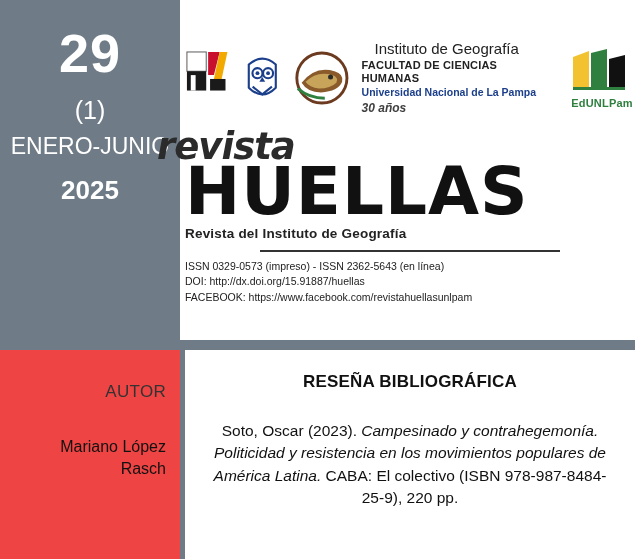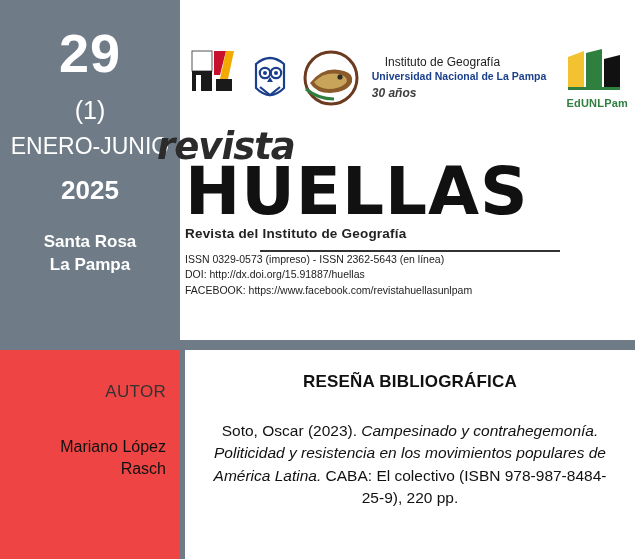--- a/index.html
+++ b/index.html
@@ -112,21 +112,21 @@
     width: 62px;
     height: 58px;
     position: relative;
   }
   .fac-text {
     display: flex;
     flex-direction: column;
     justify-content: center;
     line-height: 1.25;
   }
-  .fac-line1 { font-size: 12px; color: #222; padding-left: 13px; }
+  .fac-line1 { font-size: 15px; color: #222; padding-left: 13px; }
   .fac-line2 { font-size: 11px; color: #222; font-weight: bold; letter-spacing: .2px;}
   .fac-line3 { font-size: 10.5px; color: #1b3f8b; font-weight: bold; }
   .fac-line4 { font-size: 12px; color: #404040; font-style: italic; font-weight: bold; margin-top: 2px;}
   .logo-ed {
     width: 66px;
     height: 62px;
     position: relative;
     margin-left: 8px;
   }
   .ed-label {
@@ -176,20 +176,21 @@
     margin-top: 2px;
     letter-spacing: .2px;
   }
   .masthead-rule {
     width: 300px;
     height: 2px;
     background: #333;
     margin: 9px auto 0 auto;
   }
   .issn-lines {
+    margin-top: 7px;
     font-size: 10.5px;
     color: #222;
     line-height: 1.5;
   }
 
   
   .band {
     position: absolute;
     left: 0;
     top: 340px;
@@ -260,24 +261,20 @@
 
 <div class="page">
 
   <div class="top-section">
 
     <div class="left-col">
       <div class="issue-number">29</div>
       <div class="issue-sub">(1)</div>
       <div class="issue-months">ENERO-JUNIO</div>
       <div class="issue-year">2025</div>
-      <div class="issue-city">
-        <span>Santa Rosa</span><br>
-        <span>La Pampa</span>
-      </div>
     </div>
 
     <div class="divider-v"></div>
 
     <div class="right-col">
 
       <div class="logos">
 
         <svg class="logo-unlpam-mark" viewBox="0 0 50 58">
           <rect x="2" y="2" width="20" height="20" fill="#ffffff" stroke="#555" stroke-width="1"></rect>
@@ -301,20 +298,21 @@
         <svg class="logo-circle" viewBox="0 0 62 58">
           <circle cx="31" cy="29" r="26" fill="none" stroke="#6b3a1f" stroke-width="3"></circle>
           <path d="M10 34 Q24 16 44 22 Q54 25 52 33 Q48 43 30 44 Q16 44 10 34 Z" fill="#8a5a2b"></path>
           <path d="M14 33 Q26 21 42 26 Q49 29 46 34 Q40 40 28 40 Q18 39 14 33 Z" fill="#c8a45a"></path>
           <circle cx="40" cy="28" r="2.6" fill="#2b2b2b"></circle>
           <path d="M6 40 Q18 50 34 50" fill="none" stroke="#2f7f3f" stroke-width="3"></path>
         </svg>
 
         <div class="fac-text">
           <div class="fac-line1">Instituto de Geografía</div>
+          <div class="fac-line2">FACULTAD DE CIENCIAS HUMANAS</div>
           <div class="fac-line3">Universidad Nacional de La Pampa</div>
           <div class="fac-line4">30 años</div>
         </div>
 
         <div class="logo-ed">
           <svg viewBox="0 0 66 46" width="66" height="46">
             <polygon points="4,40 4,10 20,4 20,40" fill="#f2c230"></polygon>
             <polygon points="22,40 22,6 38,2 38,40" fill="#2f7f3f"></polygon>
             <polygon points="40,40 40,12 56,8 56,40" fill="#111111"></polygon>
             <rect x="4" y="40" width="52" height="3" fill="#2f7f3f"></rect>

